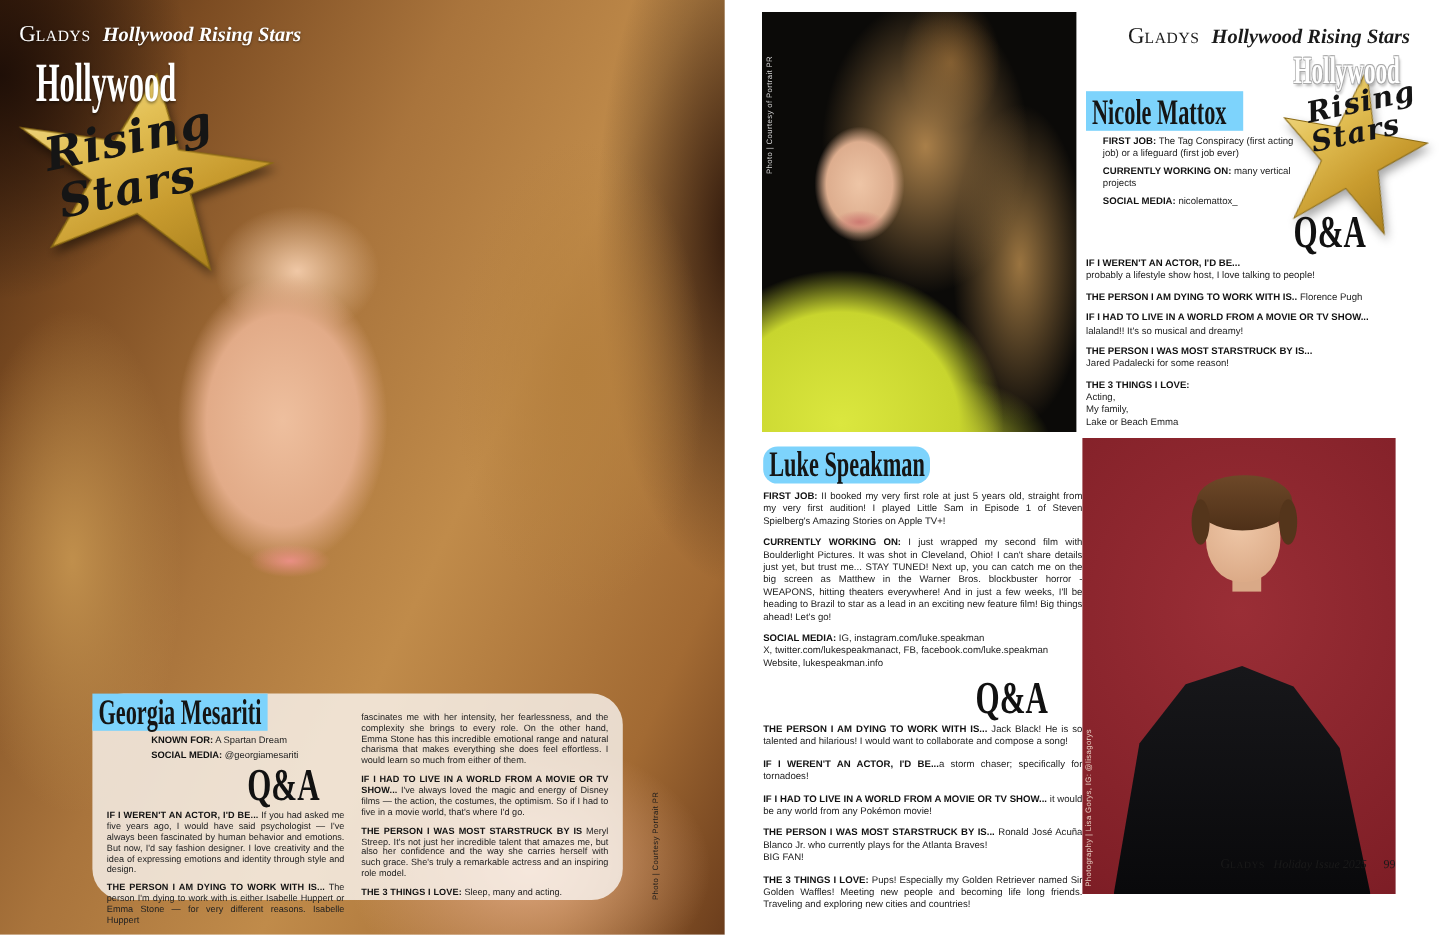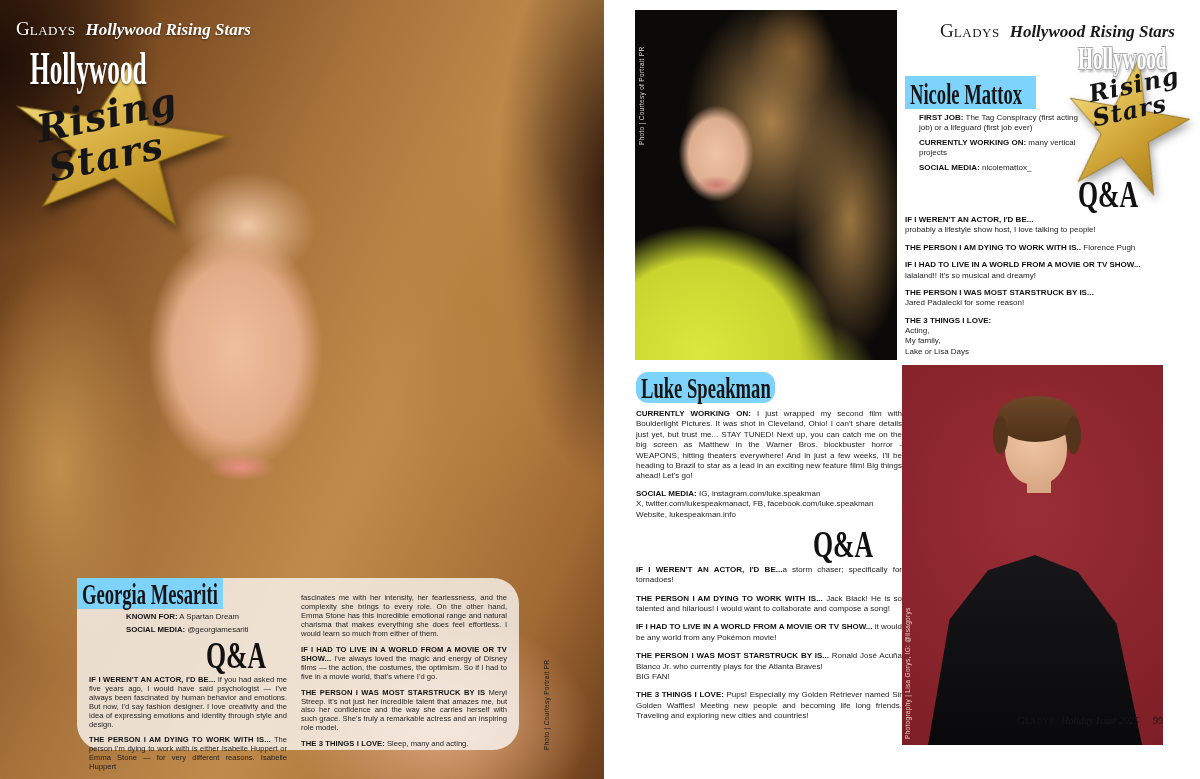--- a/index.html
+++ b/index.html
@@ -223,34 +223,35 @@
       <p class="rp-fact"><b>CURRENTLY WORKING ON:</b> <span>many vertical projects</span></p>
       <p class="rp-fact"><b>SOCIAL MEDIA:</b> <span>nicolemattox_</span></p>
     </div>
     <h2 class="qa-head"><span class="qa-inner">Q&amp;A</span></h2>
     <p class="rp-qa stack"><b>IF I WEREN'T AN ACTOR, I'D BE...</b><span>probably a lifestyle show host, I love talking to people!</span></p>
     <p class="rp-qa"><b>THE PERSON I AM DYING TO WORK WITH IS..</b> <span>Florence Pugh</span></p>
     <p class="rp-qa stack"><b>IF I HAD TO LIVE IN A WORLD FROM A MOVIE OR TV SHOW...</b><span>lalaland!! It's so musical and dreamy!</span></p>
     <p class="rp-qa stack"><b>THE PERSON I WAS MOST STARSTRUCK BY IS...</b><span>Jared Padalecki for some reason!</span></p>
     <p class="rp-qa stack"><b>THE 3 THINGS I LOVE:</b><span class="ml">Acting,
 My family,
-Lake or Lisa Days</span></p>
+Lake or Beach Emma</span></p>
   </article>
 
   <article class="col-luke">
     <h1 class="name-box name-luke">
         <span class="name-inner">Luke Speakman</span>
       </h1>
+    <p class="rp-fact"><b>FIRST JOB:</b> <span>II booked my very first role at just 5 years old, straight from my very first audition! I played Little Sam in Episode 1 of Steven Spielberg's Amazing Stories on Apple TV+!</span></p>
     <p class="rp-fact"><b>CURRENTLY WORKING ON:</b> <span>I just wrapped my second film with Boulderlight Pictures. It was shot in Cleveland, Ohio! I can't share details just yet, but trust me... STAY TUNED!  Next up, you can catch me on the big screen as Matthew in the Warner Bros. blockbuster horror - WEAPONS, hitting theaters everywhere!  And in just a few weeks, I'll be heading to Brazil to star as a lead in an exciting new feature film! Big things ahead! Let's go!</span></p>
     <p class="rp-fact"><b>SOCIAL MEDIA:</b> <span class="ml">IG, instagram.com/luke.speakman
 X, twitter.com/lukespeakmanact, FB, facebook.com/luke.speakman
 Website, lukespeakman.info</span></p>
     <h2 class="qa-head"><span class="qa-inner">Q&amp;A</span></h2>
+    <p class="rp-qa"><b>THE PERSON I AM DYING TO WORK WITH IS...</b> <span>Jack Black! He is so talented and hilarious! I would want to collaborate and compose a song!</span></p>
     <p class="rp-qa"><b>IF I WEREN'T AN ACTOR, I'D BE...</b><span>a storm chaser; specifically for tornadoes!</span></p>
-    <p class="rp-qa"><b>THE PERSON I AM DYING TO WORK WITH IS...</b> <span>Jack Black! He is so talented and hilarious! I would want to collaborate and compose a song!</span></p>
     <p class="rp-qa"><b>IF I HAD TO LIVE IN A WORLD FROM A MOVIE OR TV SHOW...</b> <span>it would be any world from any Pokémon movie!</span></p>
     <p class="rp-qa"><b>THE PERSON I WAS MOST STARSTRUCK BY IS...</b> <span class="ml">Ronald José Acuña Blanco Jr. who currently plays for the Atlanta Braves!
 BIG FAN!</span></p>
     <p class="rp-qa"><b>THE 3 THINGS I LOVE:</b> <span>Pups!  Especially my Golden Retriever  named Sir Golden Waffles! Meeting new people and becoming life long friends. Traveling and exploring new cities and countries!</span></p>
   </article>
 
   <figure class="luke-photo">
     <div class="p-suit"></div>
     <div class="p-neck"></div>
     <div class="p-face"></div>

